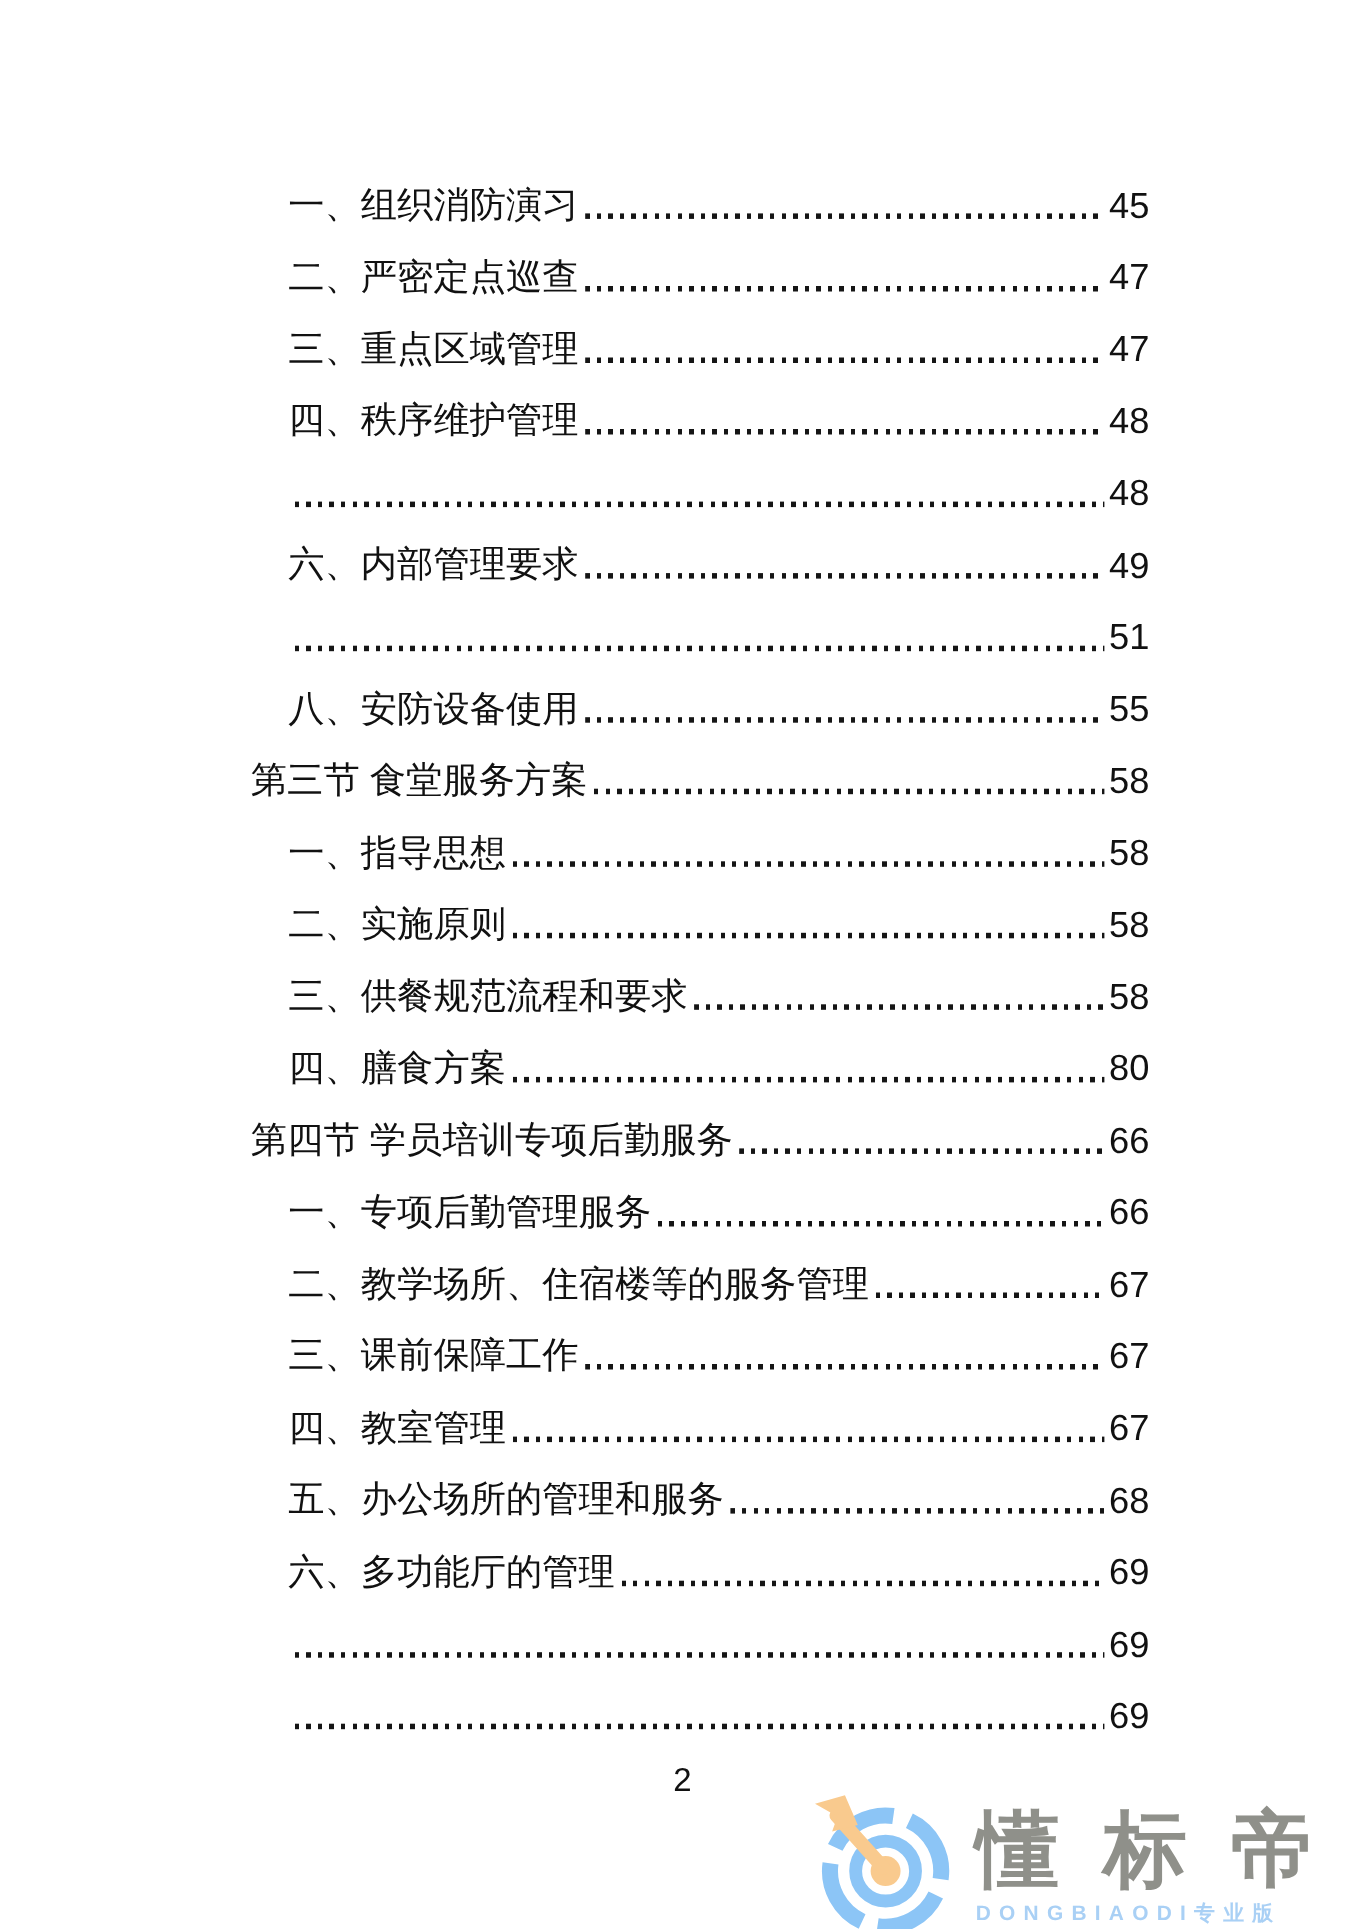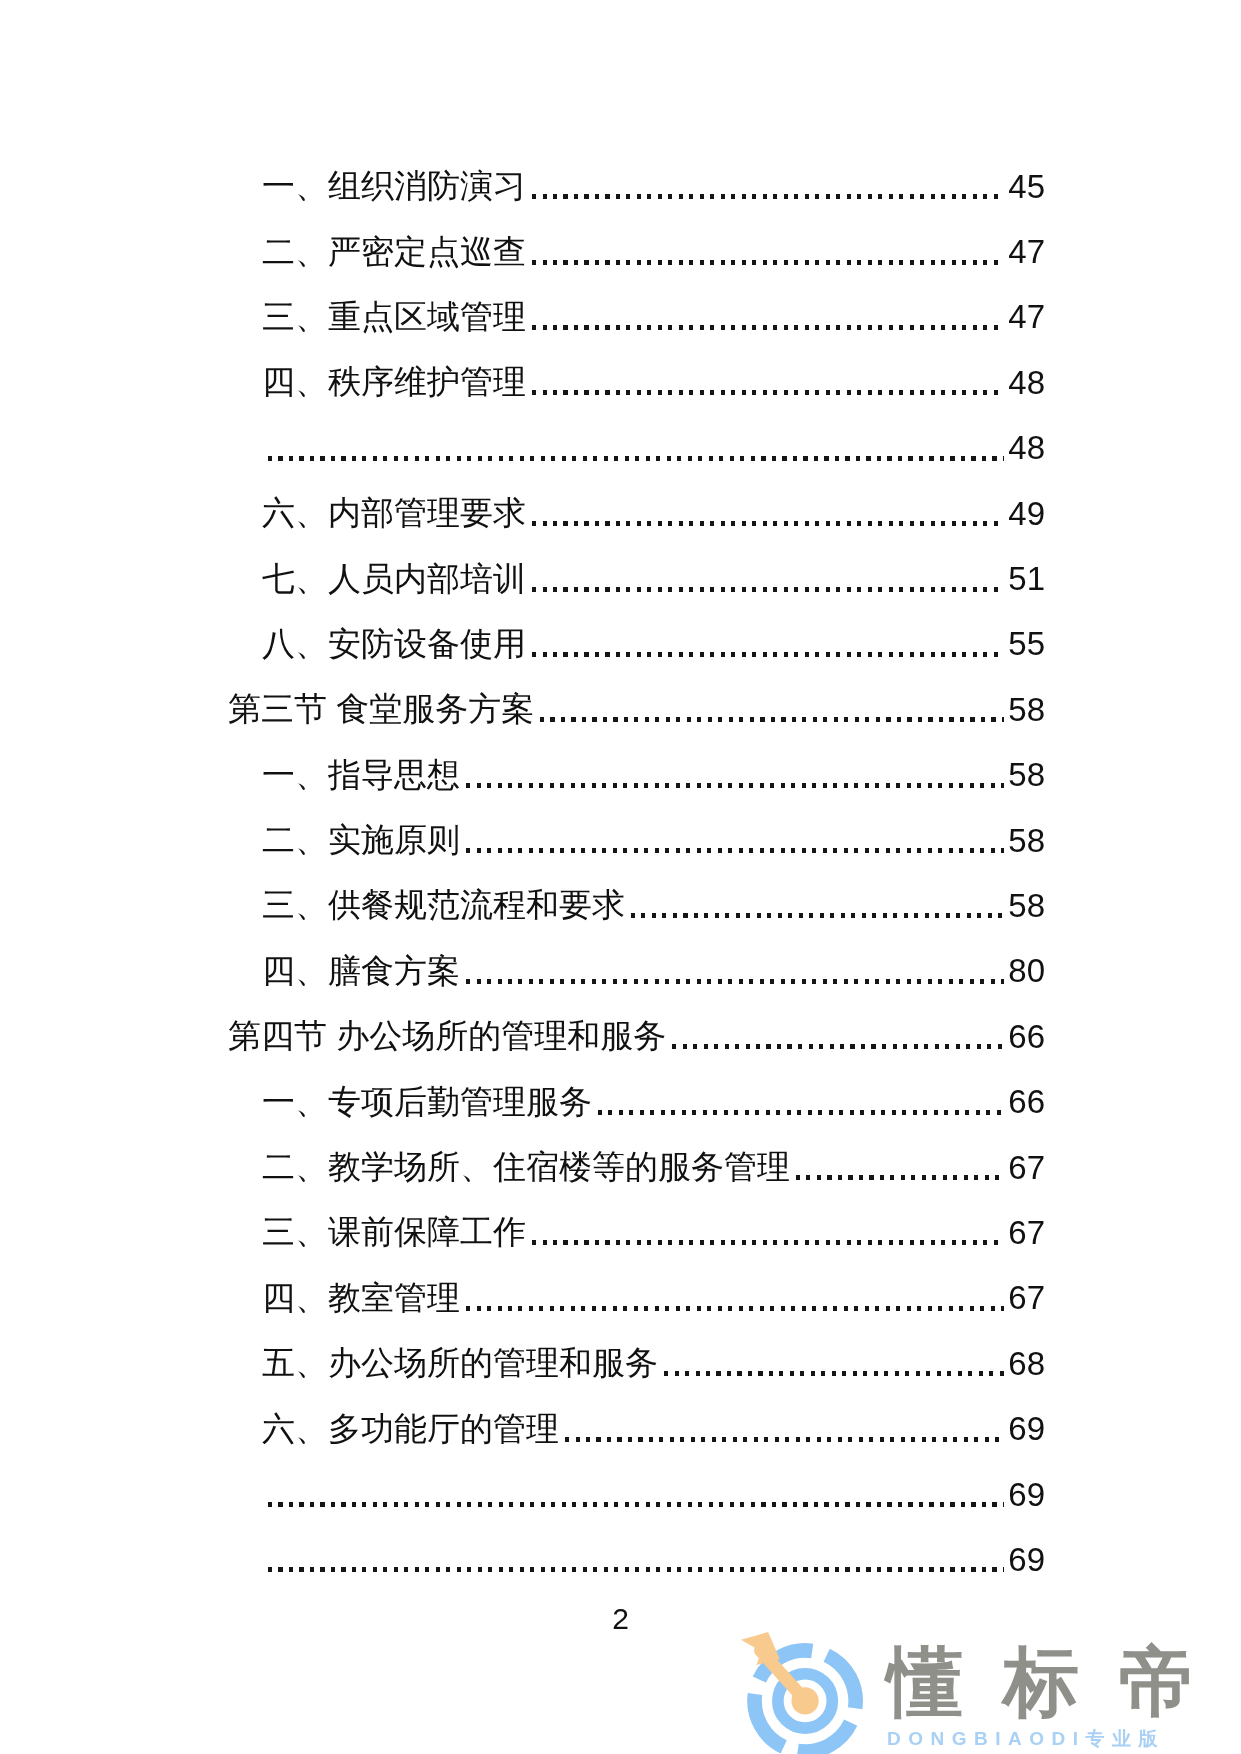--- a/index.html
+++ b/index.html
@@ -99,21 +99,20 @@
       <div class="toc-row item">
         <span class="leader"></span>
         <span class="toc-page">48</span>
       </div>
       <div class="toc-row item">
         <span class="toc-label">六、内部管理要求</span>
         <span class="leader"></span>
         <span class="toc-page">49</span>
       </div>
       <div class="toc-row item">
-        <span class="toc-label">七、人员内部培训</span>
         <span class="leader"></span>
         <span class="toc-page">51</span>
       </div>
       <div class="toc-row item">
         <span class="toc-label">八、安防设备使用</span>
         <span class="leader"></span>
         <span class="toc-page">55</span>
       </div>
       <div class="toc-row section">
         <span class="toc-label">第三节 食堂服务方案</span>
@@ -134,21 +133,21 @@
         <span class="toc-label">三、供餐规范流程和要求</span>
         <span class="leader"></span>
         <span class="toc-page">58</span>
       </div>
       <div class="toc-row item">
         <span class="toc-label">四、膳食方案</span>
         <span class="leader"></span>
         <span class="toc-page">80</span>
       </div>
       <div class="toc-row section">
-        <span class="toc-label">第四节 办公场所的管理和服务</span>
+        <span class="toc-label">第四节 学员培训专项后勤服务</span>
         <span class="leader"></span>
         <span class="toc-page">66</span>
       </div>
       <div class="toc-row item">
         <span class="toc-label">一、专项后勤管理服务</span>
         <span class="leader"></span>
         <span class="toc-page">66</span>
       </div>
       <div class="toc-row item">
         <span class="toc-label">二、教学场所、住宿楼等的服务管理</span>

